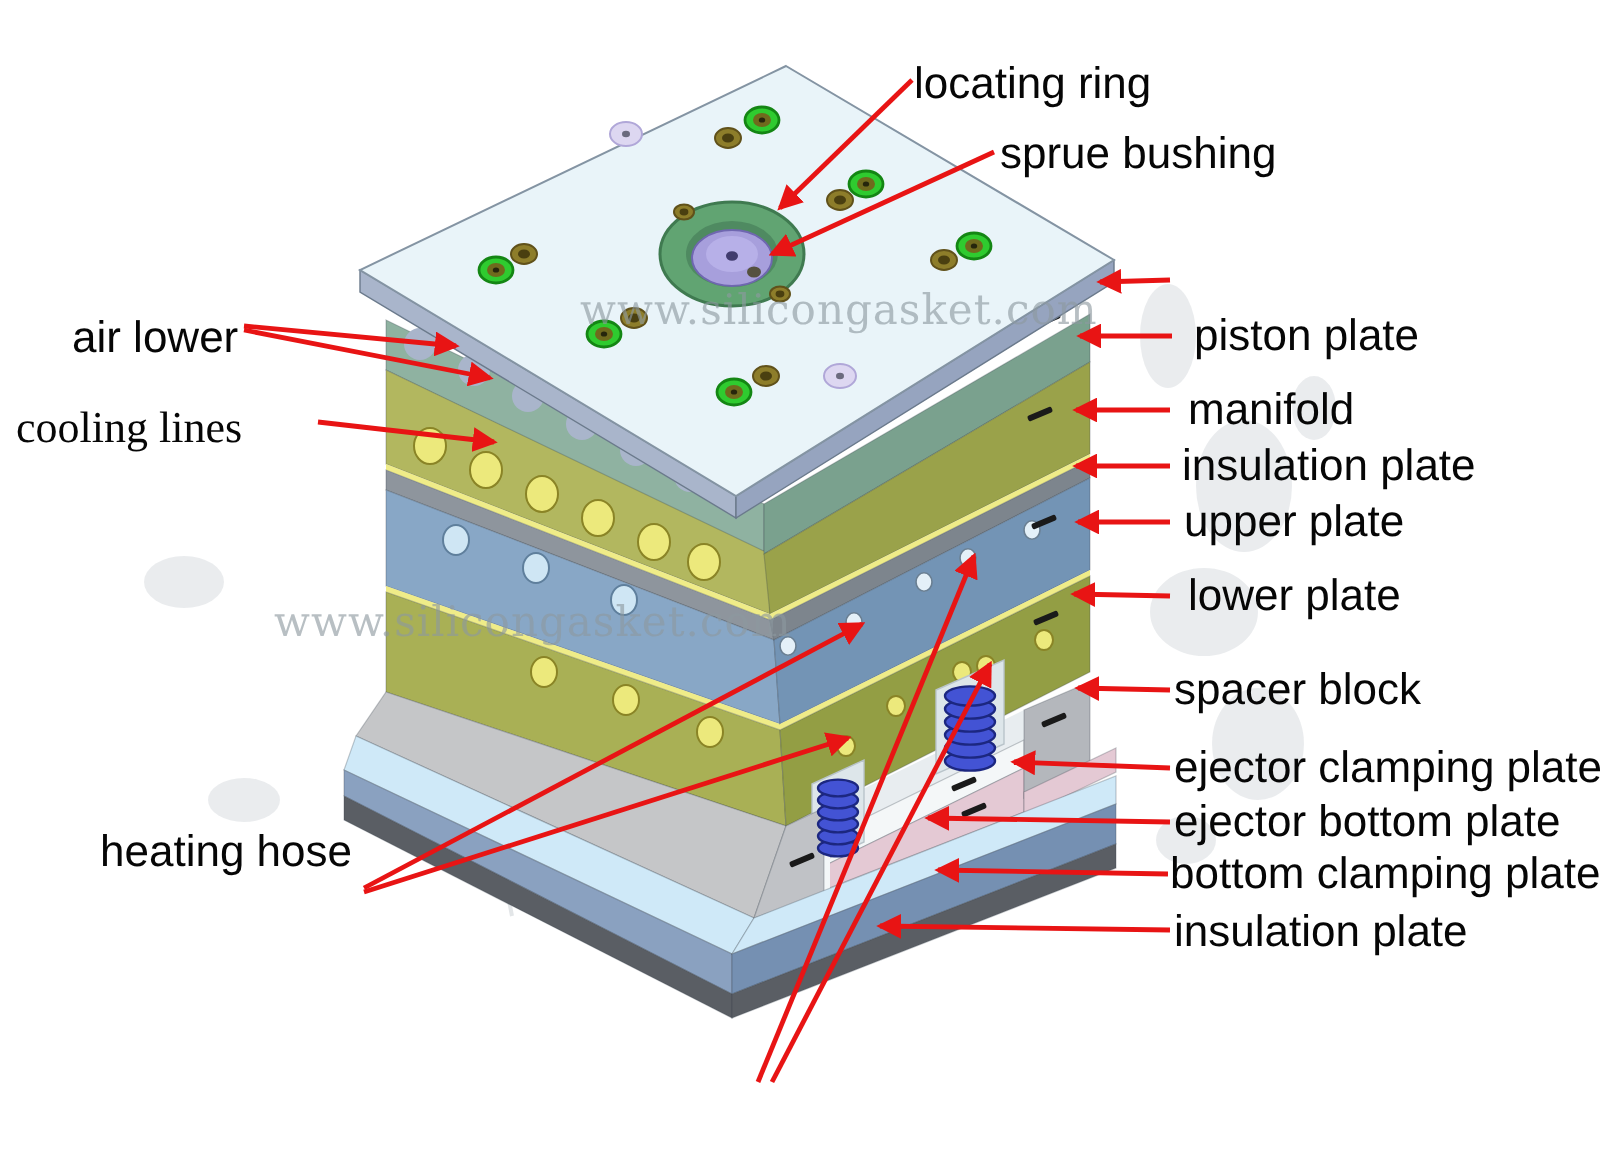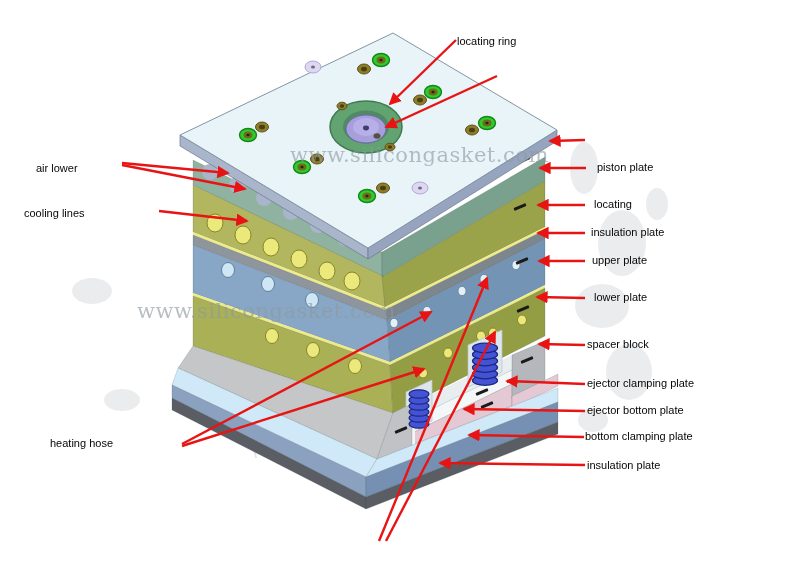--- a/index.html
+++ b/index.html
@@ -1,18 +1,18 @@
 <!DOCTYPE html>
 <html style="--bg: #ffffff; --label: #060606; --arrow: #e81414; --plateTop: #e9f4f9; --plateSideL: #a9b5cb; --plateSideR: #96a4bf; --pistonL: #8fb2a1; --pistonR: #7aa18e; --manifoldL: #b2b75f; --manifoldR: #9aa24a; --yellowLine: #efec88; --insulL: #8e959d; --insulR: #7d858d; --upperL: #88a7c6; --upperR: #7394b5; --lowerL: #a9b055; --lowerR: #939e44; --spacerL: #c5c6c8; --spacerFront: #c0c2c6; --spacerR: #b4b7bc; --stripTop: #cfe9f8; --clampFaceL: #8aa1c0; --clampFaceR: #7590b2; --darkPlate: #5a5e64; --recess: #e8edf0; --slot: #dde6ea; --ejWhite: #f4f7f8; --ejPink: #e4c9d4; --springFill: #4353d4; --springEdge: #1c2780; --ringGreen: #61a472; --ringDark: #3f7a50; --ringHole: #4f8a61; --bushing: #a79fdc; --bushingLight: #b7b0e8; --bushingDark: #413c6e; --boltGreen: #2fcb2f; --boltGreenEdge: #148614; --boltOlive: #8d7d2a; --boltOliveEdge: #60511a; --washer: #ddd7f1; --holeYellow: #ece97c; --holeBlue: #cfe6f4; --holeSmall: #e4f0f8; --watermark: #8d99a0; --mapGray: #e3e6e8; --mark: #1a1a1a;"><head>
 <meta charset="utf-8">
 <style>
   html,body{margin:0;padding:0;background:#fff;}
   #stage{position:relative;width:800px;height:580px;background:var(--bg);overflow:hidden;
          font-family:"Liberation Sans",sans-serif;}
-  .lbl{position:absolute;font-size:11px;line-height:19px;color:var(--label);white-space:nowrap;}
+  .lbl{position:absolute;font-size:22px;line-height:19px;color:var(--label);white-space:nowrap;}
   .wm{position:absolute;font-family:"DejaVu Serif",serif;font-size:21px;color:var(--watermark);
       opacity:.62;white-space:nowrap;letter-spacing:.5px;}
   svg{position:absolute;left:0;top:0;}
   #moldsvg{z-index:1;} .wm{z-index:2;} #arrowsvg{z-index:3;} .lbl{z-index:4;}
 
   .band{stroke:rgba(55,65,75,.28);stroke-width:.6;}
   .fPlateTop{fill:var(--plateTop);stroke:#8494a3;stroke-width:1;}
   .fPlateL{fill:var(--plateSideL);stroke:#6b7a8c;stroke-width:.7;}
   .fPlateR{fill:var(--plateSideR);stroke:#6b7a8c;stroke-width:.7;}
   .fPistonL{fill:var(--pistonL);} .fPistonR{fill:var(--pistonR);}
@@ -283,26 +283,27 @@
       <line class="arrow" marker-end="url(#ah)" x1="122" y1="165" x2="245" y2="189"></line>
       <line class="arrow" marker-end="url(#ah)" x1="159" y1="211" x2="247" y2="221"></line>
       <line class="arrow" marker-end="url(#ah)" x1="182" y1="444" x2="431" y2="312"></line>
       <line class="arrow" marker-end="url(#ah)" x1="182" y1="446" x2="424" y2="369"></line>
       <line class="arrow" marker-end="url(#ah)" x1="379" y1="541" x2="487" y2="278"></line>
       <line class="arrow" marker-end="url(#ah)" x1="386" y1="541" x2="495" y2="332"></line>
     </g>
   </svg>
 
   <div class="lbl" style="left:457px;top:32px;">locating ring</div>
+  <div class="lbl" style="left:500px;top:67px;">sprue bushing</div>
   <div class="lbl" style="left:597px;top:158px;text-align:center;">piston plate</div>
-  <div class="lbl" style="left:594px;top:195px;">locating</div>
+  <div class="lbl" style="left:594px;top:195px;">manifold</div>
   <div class="lbl" style="left:591px;top:223px;">insulation plate</div>
   <div class="lbl" style="left:592px;top:251px;">upper plate</div>
   <div class="lbl" style="left:594px;top:288px;">lower plate</div>
   <div class="lbl" style="left:587px;top:335px;">spacer block</div>
   <div class="lbl" style="left:587px;top:374px;">ejector clamping plate</div>
   <div class="lbl" style="left:587px;top:401px;">ejector bottom plate</div>
   <div class="lbl" style="left:585px;top:427px;">bottom clamping plate</div>
   <div class="lbl" style="left:587px;top:456px;">insulation plate</div>
   <div class="lbl" style="left:36px;top:159px;">air lower</div>
-  <div class="lbl" style="left:24px;top:204px;">cooling lines</div>
-  <div class="lbl" style="left:50px;top:434px;">heating hose</div>
+  <div class="lbl" style="left:8px;top:204px;font-family:Liberation Serif, serif;">cooling lines</div>
+  <div class="lbl" style="left:50px;top:416px;">heating hose</div>
 </div>
 
 </body></html>

